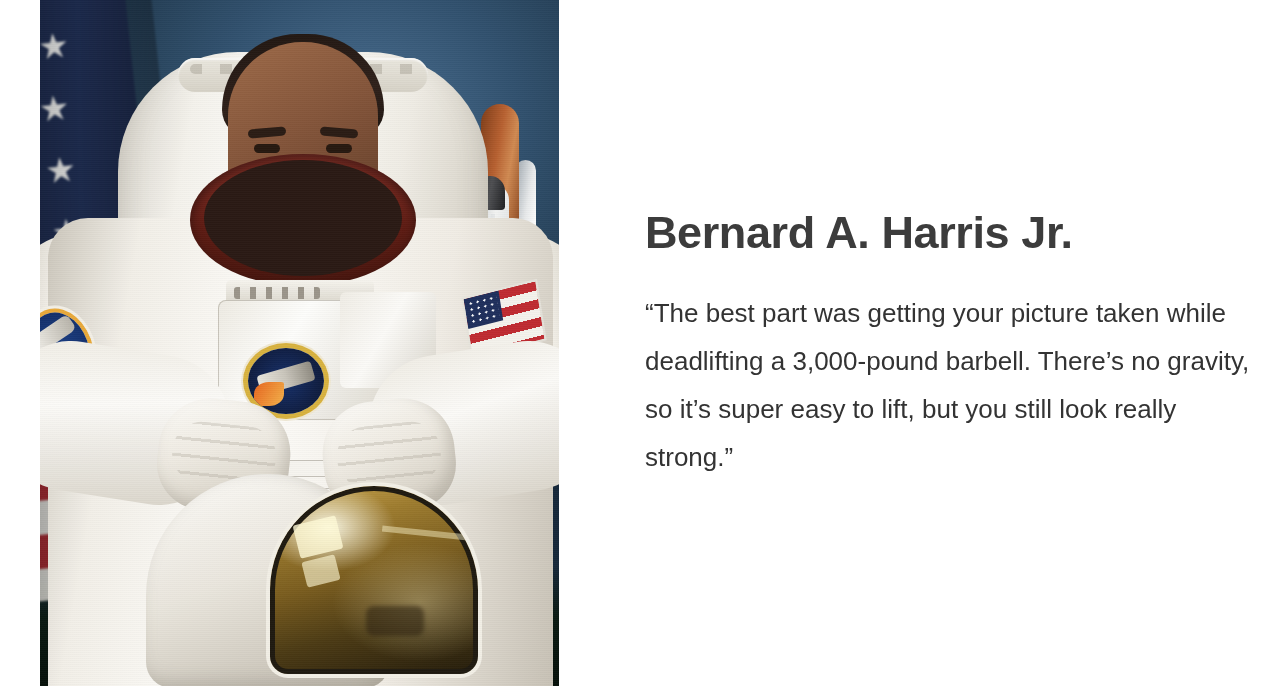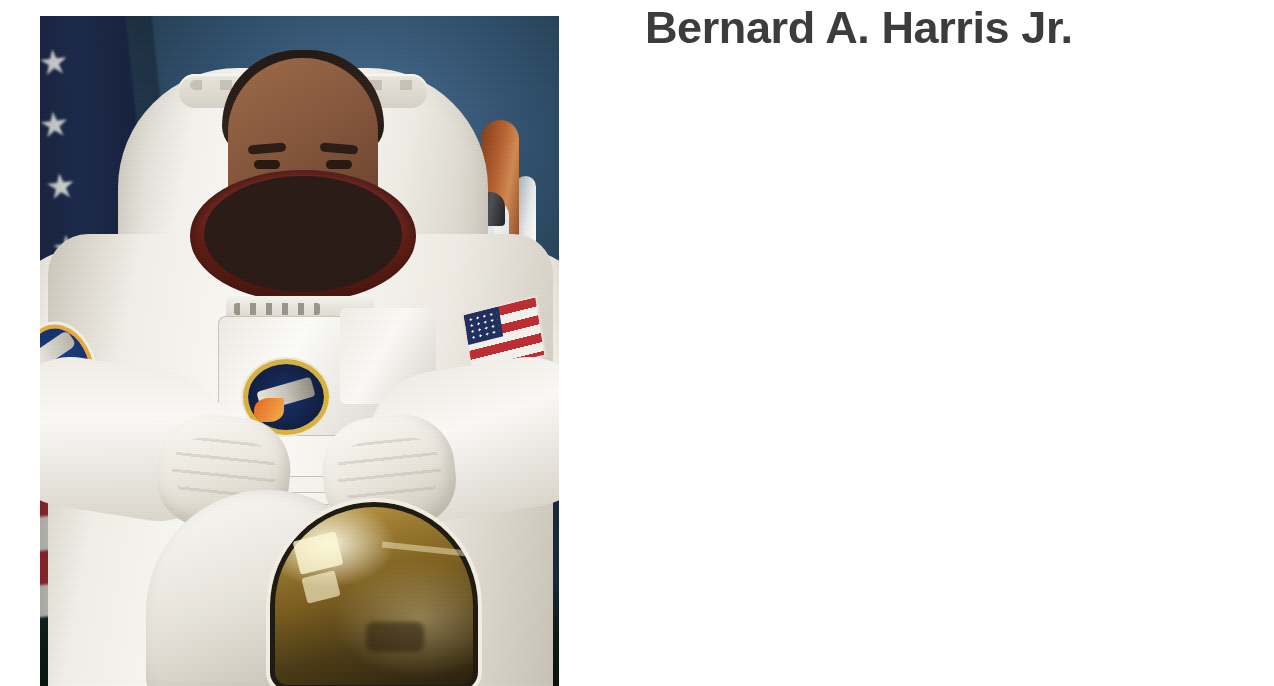--- a/index.html
+++ b/index.html
@@ -13,21 +13,21 @@
     font-family: "Liberation Sans", sans-serif;
     overflow: hidden;
   }
 
   .page {
     position: relative;
     width: 1274px;
     height: 686px;
     background: #ffffff;
     display: flex;
-    align-items: flex-start;
+    align-items: center;
   }
 
   
   .portrait-figure {
     position: relative;
     width: 519px;
     height: 686px;
     flex: 0 0 519px;
     overflow: hidden;
     background: #0d1c2e;
@@ -505,15 +505,16 @@
 
         </div>
       </div>
 
       <div class="photo-grain"></div>
     </div>
   </figure>
 
   <div class="content">
     <h1 class="bio-title">Bernard A. Harris Jr.</h1>
+    <p class="bio-quote">“The best part was getting your picture taken while deadlifting a 3,000-pound barbell. There’s no gravity, so it’s super easy to lift, but you still look really strong.”</p>
   </div>
 
 </div>
 
 </body></html>

